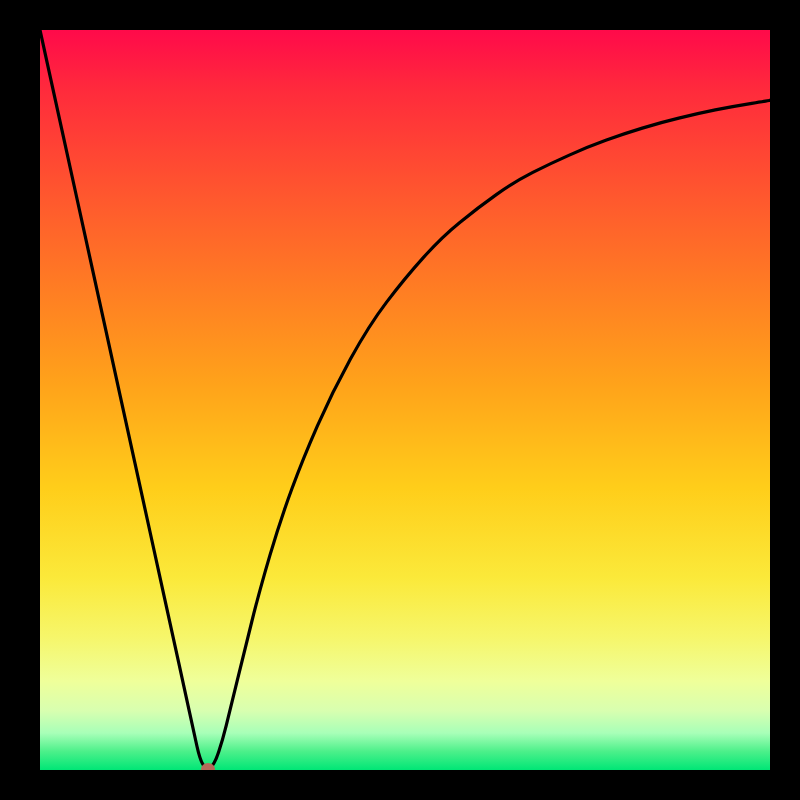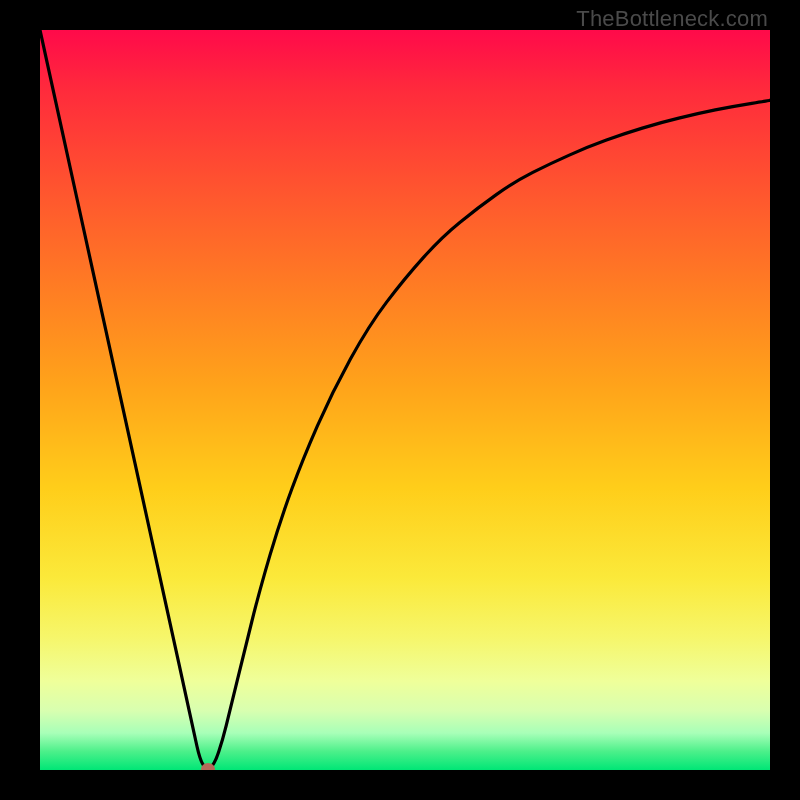--- a/index.html
+++ b/index.html
@@ -65,21 +65,20 @@
     height: 12px;
     border-radius: 50%;
     background: #b46a5a;
     transform: translate(-50%, -50%);
   }
 </style>
 </head>
 <body>
 
 <div class="frame">
-  <div class="watermark">TheBottleneck.com</div>
   <div class="plot-area">
     <div class="gradient-bg"></div>
     <svg class="curve" viewBox="0 0 730 740" preserveAspectRatio="none">
       <path id="curvePath" d="M 0.0 0.0 Q 0.0 0.0 7.3 33.3 Q 14.6 66.6 21.9 99.9 Q 29.2 133.2 36.5 166.5 Q 43.8 199.8 51.1 233.1 Q 58.4 266.4 65.7 299.7 Q 73.0 333.0 80.3 366.3 Q 87.6 399.6 94.9 432.9 Q 102.2 466.2 109.5 499.5 Q 116.8 532.8 124.1 566.1 Q 131.4 599.4 138.7 632.7 Q 146.0 666.0 149.6 682.6 Q 153.3 699.3 156.9 716.0 Q 160.6 732.6 164.3 736.3 Q 167.9 740.0 171.6 736.3 Q 175.2 732.6 178.8 721.5 Q 182.5 710.4 186.2 695.6 Q 189.8 680.8 197.1 651.2 Q 204.4 621.6 211.7 592.0 Q 219.0 562.4 229.9 525.4 Q 240.9 488.4 251.9 458.8 Q 262.8 429.2 277.4 395.9 Q 292.0 362.6 310.3 329.3 Q 328.5 296.0 346.8 271.9 Q 365.0 247.9 383.3 227.6 Q 401.5 207.2 419.8 192.4 Q 438.0 177.6 456.3 164.6 Q 474.5 151.7 492.8 142.4 Q 511.0 133.2 529.3 125.1 Q 547.5 116.9 565.8 110.3 Q 584.0 103.6 602.3 98.1 Q 620.5 92.5 638.8 88.1 Q 657.0 83.6 675.3 79.9 Q 693.5 76.2 711.8 73.3 T 730.0 70.3" fill="none" stroke="#000" stroke-width="3.2" stroke-linejoin="round" stroke-linecap="round"></path>
     </svg>
     <div class="marker" id="marker" style="left: 167.9px; top: 739px;"></div>
   </div>
 </div>
 
 </body></html>

